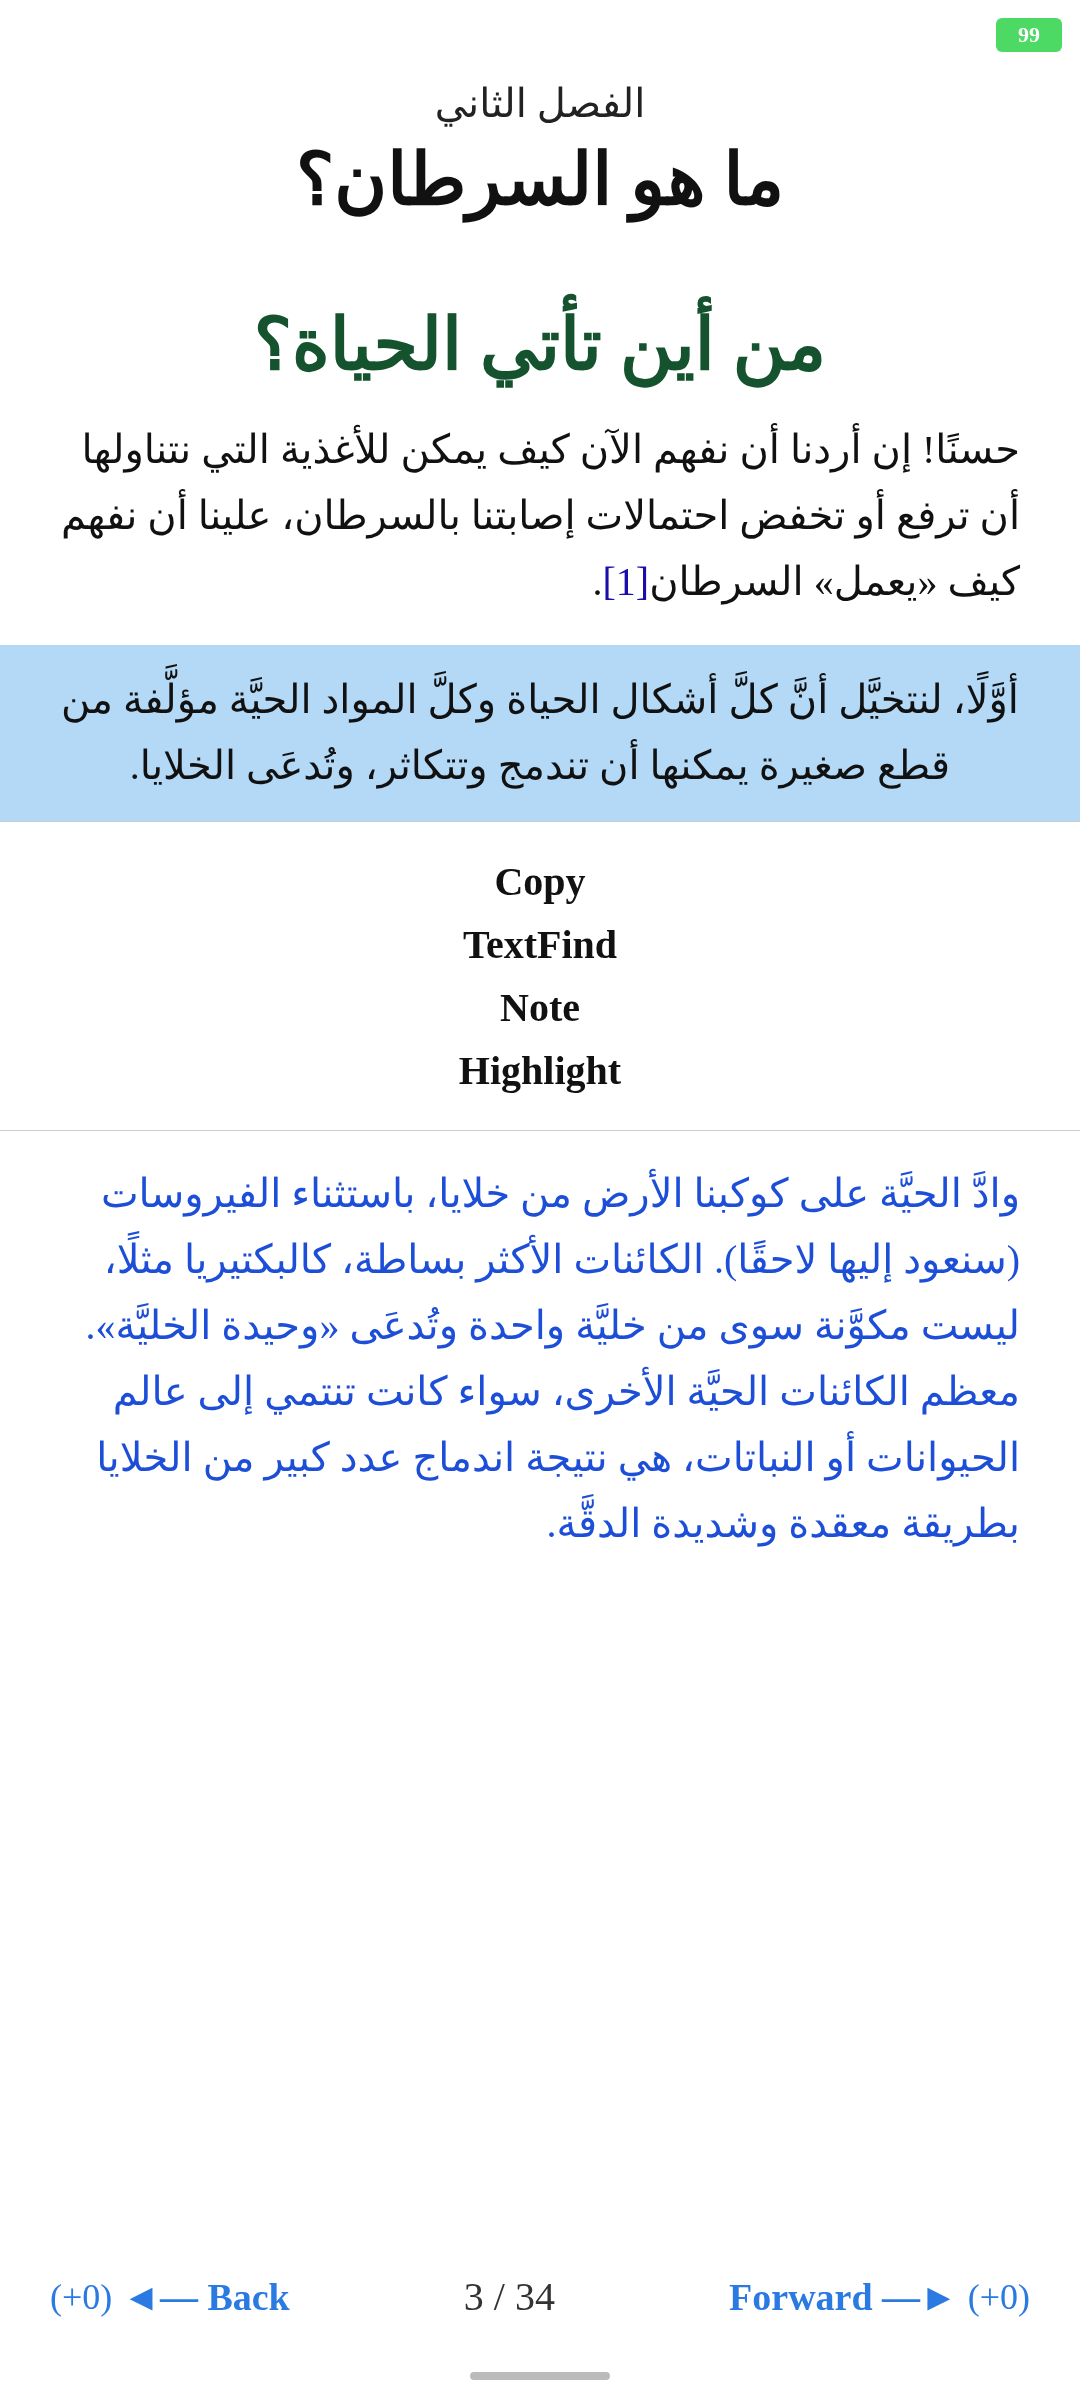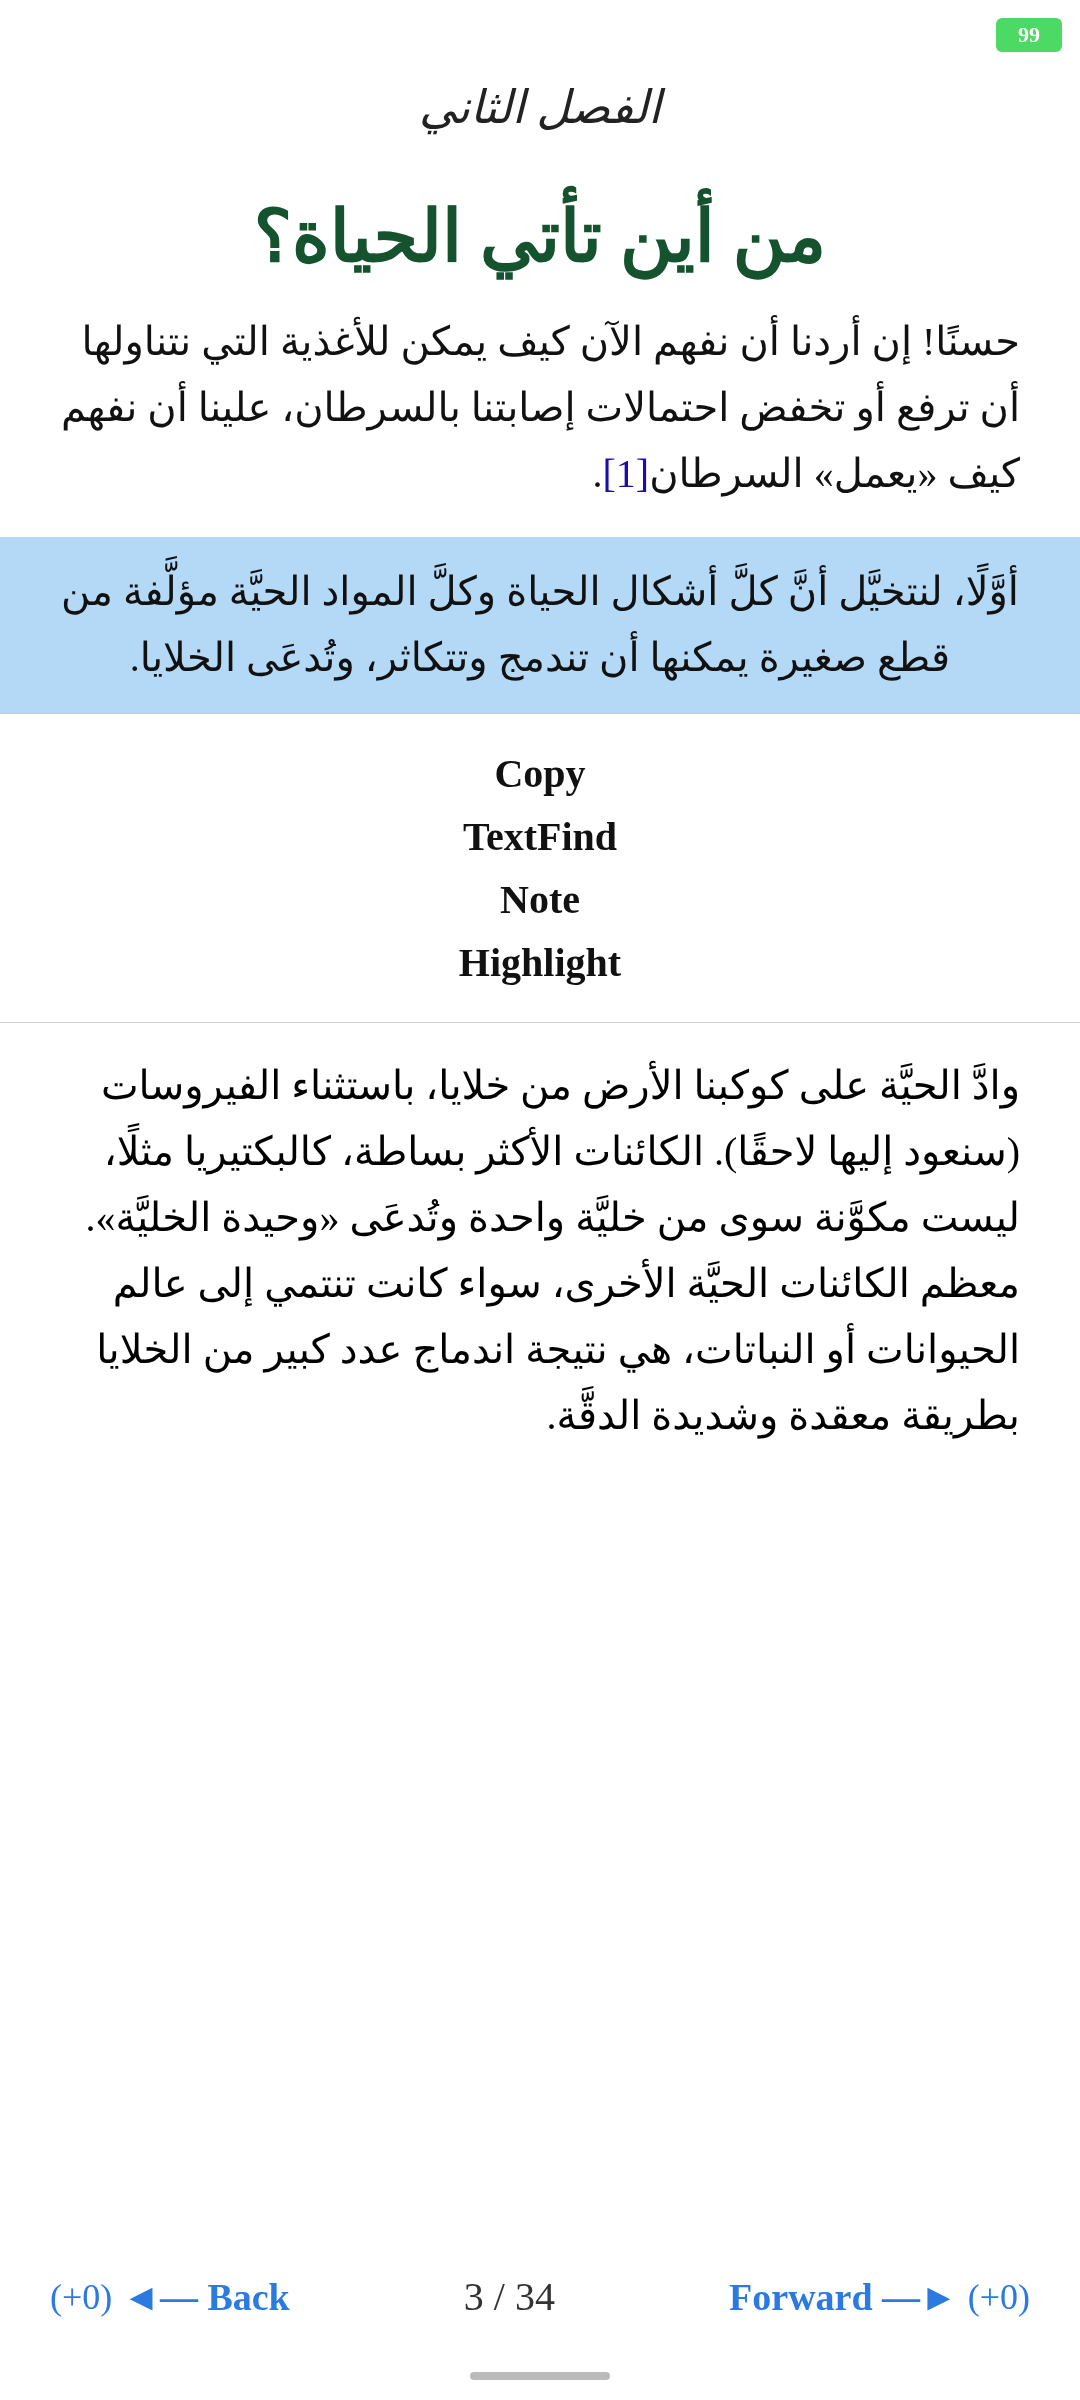--- a/index.html
+++ b/index.html
@@ -29,25 +29,24 @@
 
     
     .chapter-header {
       text-align: center;
       padding-top: 80px;
       padding-bottom: 20px;
       direction: rtl;
     }
 
     .chapter-subtitle {
-      font-size: 46px;
+      font-size: 40px;
       font-weight: normal;
       color: #222;
       margin-bottom: 10px;
-      font-style: italic;
     }
 
     .chapter-title {
       font-size: 72px;
       font-weight: bold;
       color: #111;
       margin-bottom: 30px;
     }
 
     
@@ -108,21 +107,21 @@
       cursor: pointer;
       padding: 8px 20px;
     }
 
     
     .body-text-cont {
       direction: rtl;
       text-align: right;
       font-size: 40px;
       line-height: 1.65;
-      color: #000000;
+      color: #1d4ed8;
       padding: 30px 60px 0;
       margin-bottom: 0;
     }
 
     
     .bottom-nav {
       position: absolute;
       bottom: 80px;
       left: 0;
       right: 0;
@@ -177,20 +176,21 @@
       border-radius: 4px;
     }
   </style>
 </head>
 <body>
 
 <div class="battery-badge">99</div>
 
 <div class="chapter-header">
   <div class="chapter-subtitle">الفصل الثاني</div>
+  <div class="chapter-title">ما هو السرطان؟</div>
 </div>
 
 <div class="section-heading">من أين تأتي الحياة؟</div>
 
 <div class="body-text">
   <span>حسنًا! إن أردنا أن نفهم الآن كيف يمكن للأغذية التي نتناولها أن ترفع أو تخفض احتمالات إصابتنا بالسرطان، علينا أن نفهم كيف «يعمل» السرطان</span><a href="#">[1]</a><span>.</span>
 </div>
 
 <div class="highlighted-block">أوَّلًا، لنتخيَّل أنَّ كلَّ أشكال الحياة وكلَّ المواد الحيَّة مؤلَّفة من قطع صغيرة يمكنها أن تندمج وتتكاثر، وتُدعَى الخلايا.</div>
 

